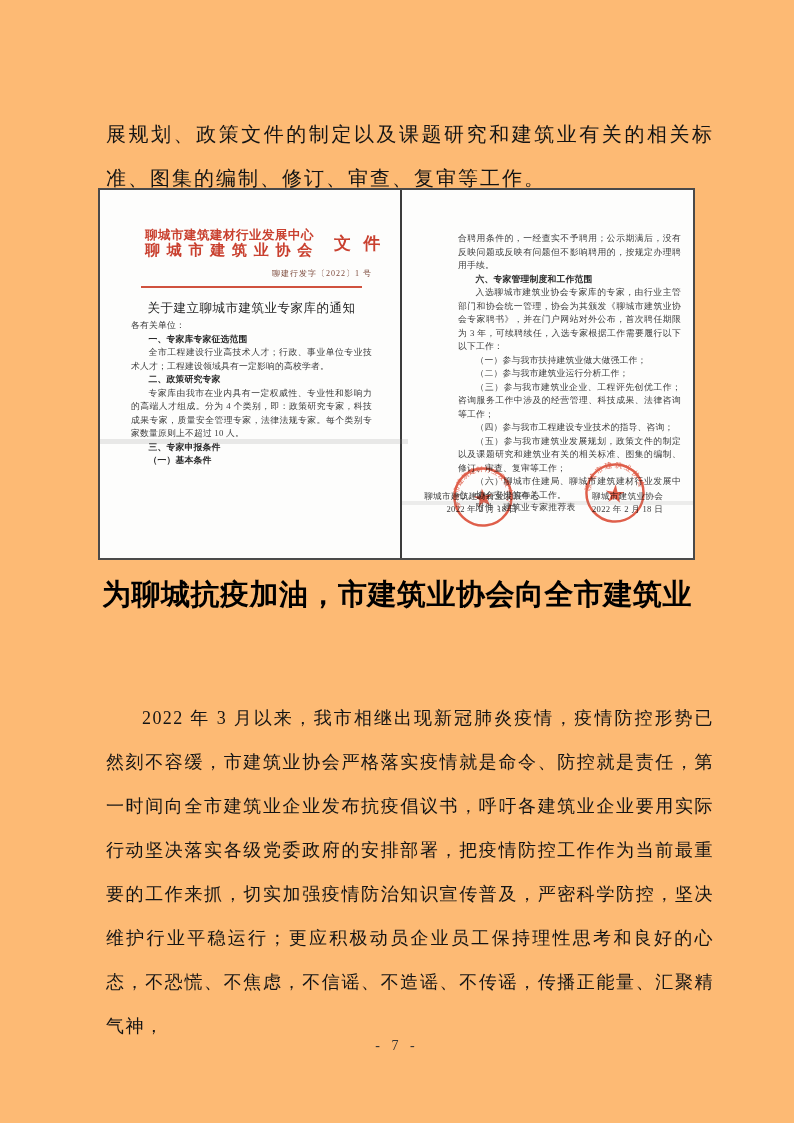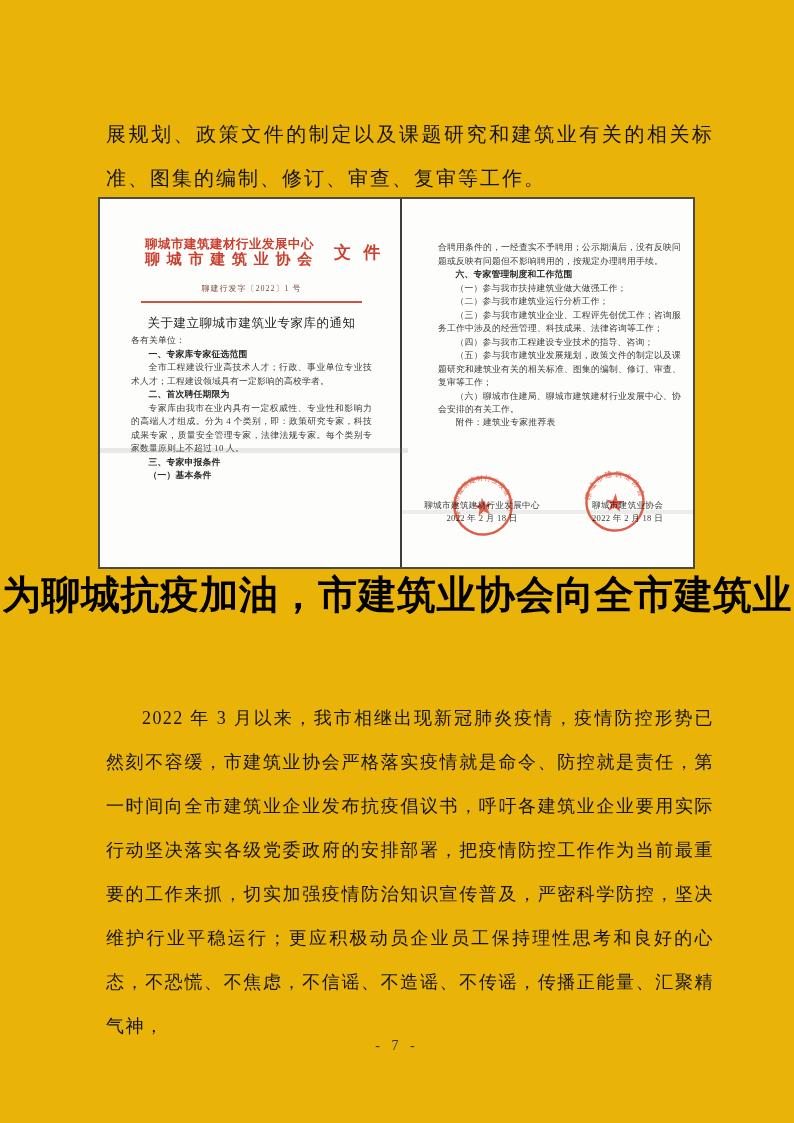--- a/index.html
+++ b/index.html
@@ -1,42 +1,42 @@
 <!DOCTYPE html>
 <html style="--red: #c9402f; --rule-red: #d0523e; --seal-red: #dd4a33; --docnum: #7d4a3c; --scan-text: #3b3b3b;"><head>
 <meta charset="utf-8">
 <style>
   * { margin:0; padding:0; box-sizing:border-box; }
   html,body { background:#ffffff; }
   body { font-family:"Liberation Serif","DejaVu Serif",serif; color:#1a1a1a; }
-  .sheet { position:relative; width:794px; height:1123px; background:#eab308; overflow:hidden; }
+  .sheet { position:relative; width:794px; height:1123px; background:#fdba74; overflow:hidden; }
 
   
   .intro {
     position:absolute; top:112px; left:106px; width:608px;
     font-size:20px; line-height:44px; letter-spacing:2px;
     text-align:justify; color:#141414;
   }
 
   
   .scan {
-    position:absolute; top:197px; left:98px; width:597px; height:372px;
+    position:absolute; top:188px; left:98px; width:597px; height:372px;
     background:#fdfdfc; border:2px solid #4a4a4a; display:flex;
   }
   .scan-page { position:relative; height:100%; color:var(--scan-text,#3b3b3b); }
   .scan-page.left  { width:300px; padding:38px 28px 0 31px; }
-  .scan-page.right { width:297px; padding:42px 12px 0 36px; border-left:2px solid #3c3c3c; }
+  .scan-page.right { width:297px; padding:42px 12px 0 56px; border-left:2px solid #3c3c3c; }
 
   .org-header { display:flex; align-items:center; margin-left:14px; }
   .org-names { width:170px; }
   .org1 { color:var(--red,#c9402f); font-weight:bold; font-size:12.5px; line-height:15px; letter-spacing:0.5px; white-space:nowrap; }
   .org2 { color:var(--red,#c9402f); font-weight:bold; font-size:15px; line-height:15px; letter-spacing:1.5px; white-space:nowrap; }
   .wenjian { color:var(--red,#c9402f); font-weight:bold; font-size:17px; letter-spacing:4px; margin-left:20px; white-space:nowrap; }
 
-  .docnum { margin-top:16px; text-align:center; font-size:8px; letter-spacing:1px; color:var(--docnum,#7d4a3c); }
+  .docnum { margin-top:10px; text-align:right; font-size:8px; letter-spacing:1px; color:var(--docnum,#7d4a3c); }
   .redrule { margin:7px auto 0 auto; width:92%; border-top:2px solid var(--rule-red,#d0523e); }
   .scan-title { margin-top:12px; text-align:center; font-weight:normal; font-size:12.5px; color:#262626; letter-spacing:0.5px; }
 
   .scan-body { margin-top:2px; }
   .scan-page.right .scan-body { margin-top:0; }
   .sp { font-size:8.8px; line-height:13.5px; text-align:justify; letter-spacing:0.2px; }
   .sp.bold { font-weight:bold; color:#2a2a2a; }
   .sp.ind { text-indent:2em; }
 
   .attachment { margin-top:0; font-size:8.8px; text-indent:2em; letter-spacing:0.3px; }
@@ -50,21 +50,21 @@
   .seal1 { left:50px;  top:276px; transform:rotate(-8deg); }
   .seal2 { left:182px; top:272px; transform:rotate(5deg); }
 
   .streak { position:absolute; pointer-events:none; }
   .streak.s1 { left:0; top:249px; width:52%; height:5px; background:rgba(140,140,140,0.18); }
   .streak.s2 { right:0; top:311px; width:49%; height:4px; background:rgba(140,140,140,0.15); }
 
   
   .headline {
     position:absolute; top:574px; left:0; width:100%;
-    text-align:center; font-weight:bold; font-size:39px; line-height:41px;
+    text-align:center; font-weight:bold; font-size:29px; line-height:41px;
     color:#000; letter-spacing:0.5px;
   }
 
   
   .body-par {
     position:absolute; top:696px; left:106px; width:608px;
     font-size:18px; line-height:44px; letter-spacing:1.4px;
     text-align:justify; text-indent:2em; color:#141414;
   }
 
@@ -91,32 +91,33 @@
         <div class="wenjian">文 件</div>
       </div>
       <div class="docnum">聊建行发字〔2022〕1 号</div>
       <div class="redrule"></div>
       <div class="scan-title">关于建立聊城市建筑业专家库的通知</div>
       <div class="scan-body">
 
       <p class="sp">各有关单位：</p>
           <p class="sp bold ind">一、专家库专家征选范围</p>
           <p class="sp ind">全市工程建设行业高技术人才；行政、事业单位专业技术人才；工程建设领域具有一定影响的高校学者。</p>
-          <p class="sp bold ind">二、首次聘任期限为</p>
+          <p class="sp bold ind">二、政策研究专家</p>
           <p class="sp ind">专家库由我市在业内具有一定权威性、专业性和影响力的高端人才组成。分为 4 个类别，即：政策研究专家，科技成果专家，质量安全管理专家，法律法规专家。每个类别专家数量原则上不超过 10 人。</p>
           <p class="sp bold ind">三、专家申报条件</p>
           <p class="sp bold ind">（一）基本条件</p>
         </div>
     </div>
 
     <div class="scan-page right">
       <div class="scan-body">
 
       <p class="sp">合聘用条件的，一经查实不予聘用；公示期满后，没有反映问题或反映有问题但不影响聘用的，按规定办理聘用手续。</p>
           <p class="sp bold ind">六、专家管理制度和工作范围</p>
+          <p class="sp ind">入选聊城市建筑业协会专家库的专家，由行业主管部门和协会统一管理，协会为其颁发《聊城市建筑业协会专家聘书》，并在门户网站对外公布，首次聘任期限为 3 年，可续聘续任，入选专家根据工作需要履行以下以下工作：</p>
           <p class="sp ind">（一）参与我市扶持建筑业做大做强工作；</p>
           <p class="sp ind">（二）参与我市建筑业运行分析工作；</p>
           <p class="sp ind">（三）参与我市建筑业企业、工程评先创优工作；咨询服务工作中涉及的经营管理、科技成果、法律咨询等工作；</p>
           <p class="sp ind">（四）参与我市工程建设专业技术的指导、咨询；</p>
           <p class="sp ind">（五）参与我市建筑业发展规划，政策文件的制定以及课题研究和建筑业有关的相关标准、图集的编制、修订、审查、复审等工作；</p>
           <p class="sp ind">（六）聊城市住建局、聊城市建筑建材行业发展中心、协会安排的有关工作。</p>
         </div>
       <div class="attachment">附件：建筑业专家推荐表</div>
 
       <div class="sigs">

